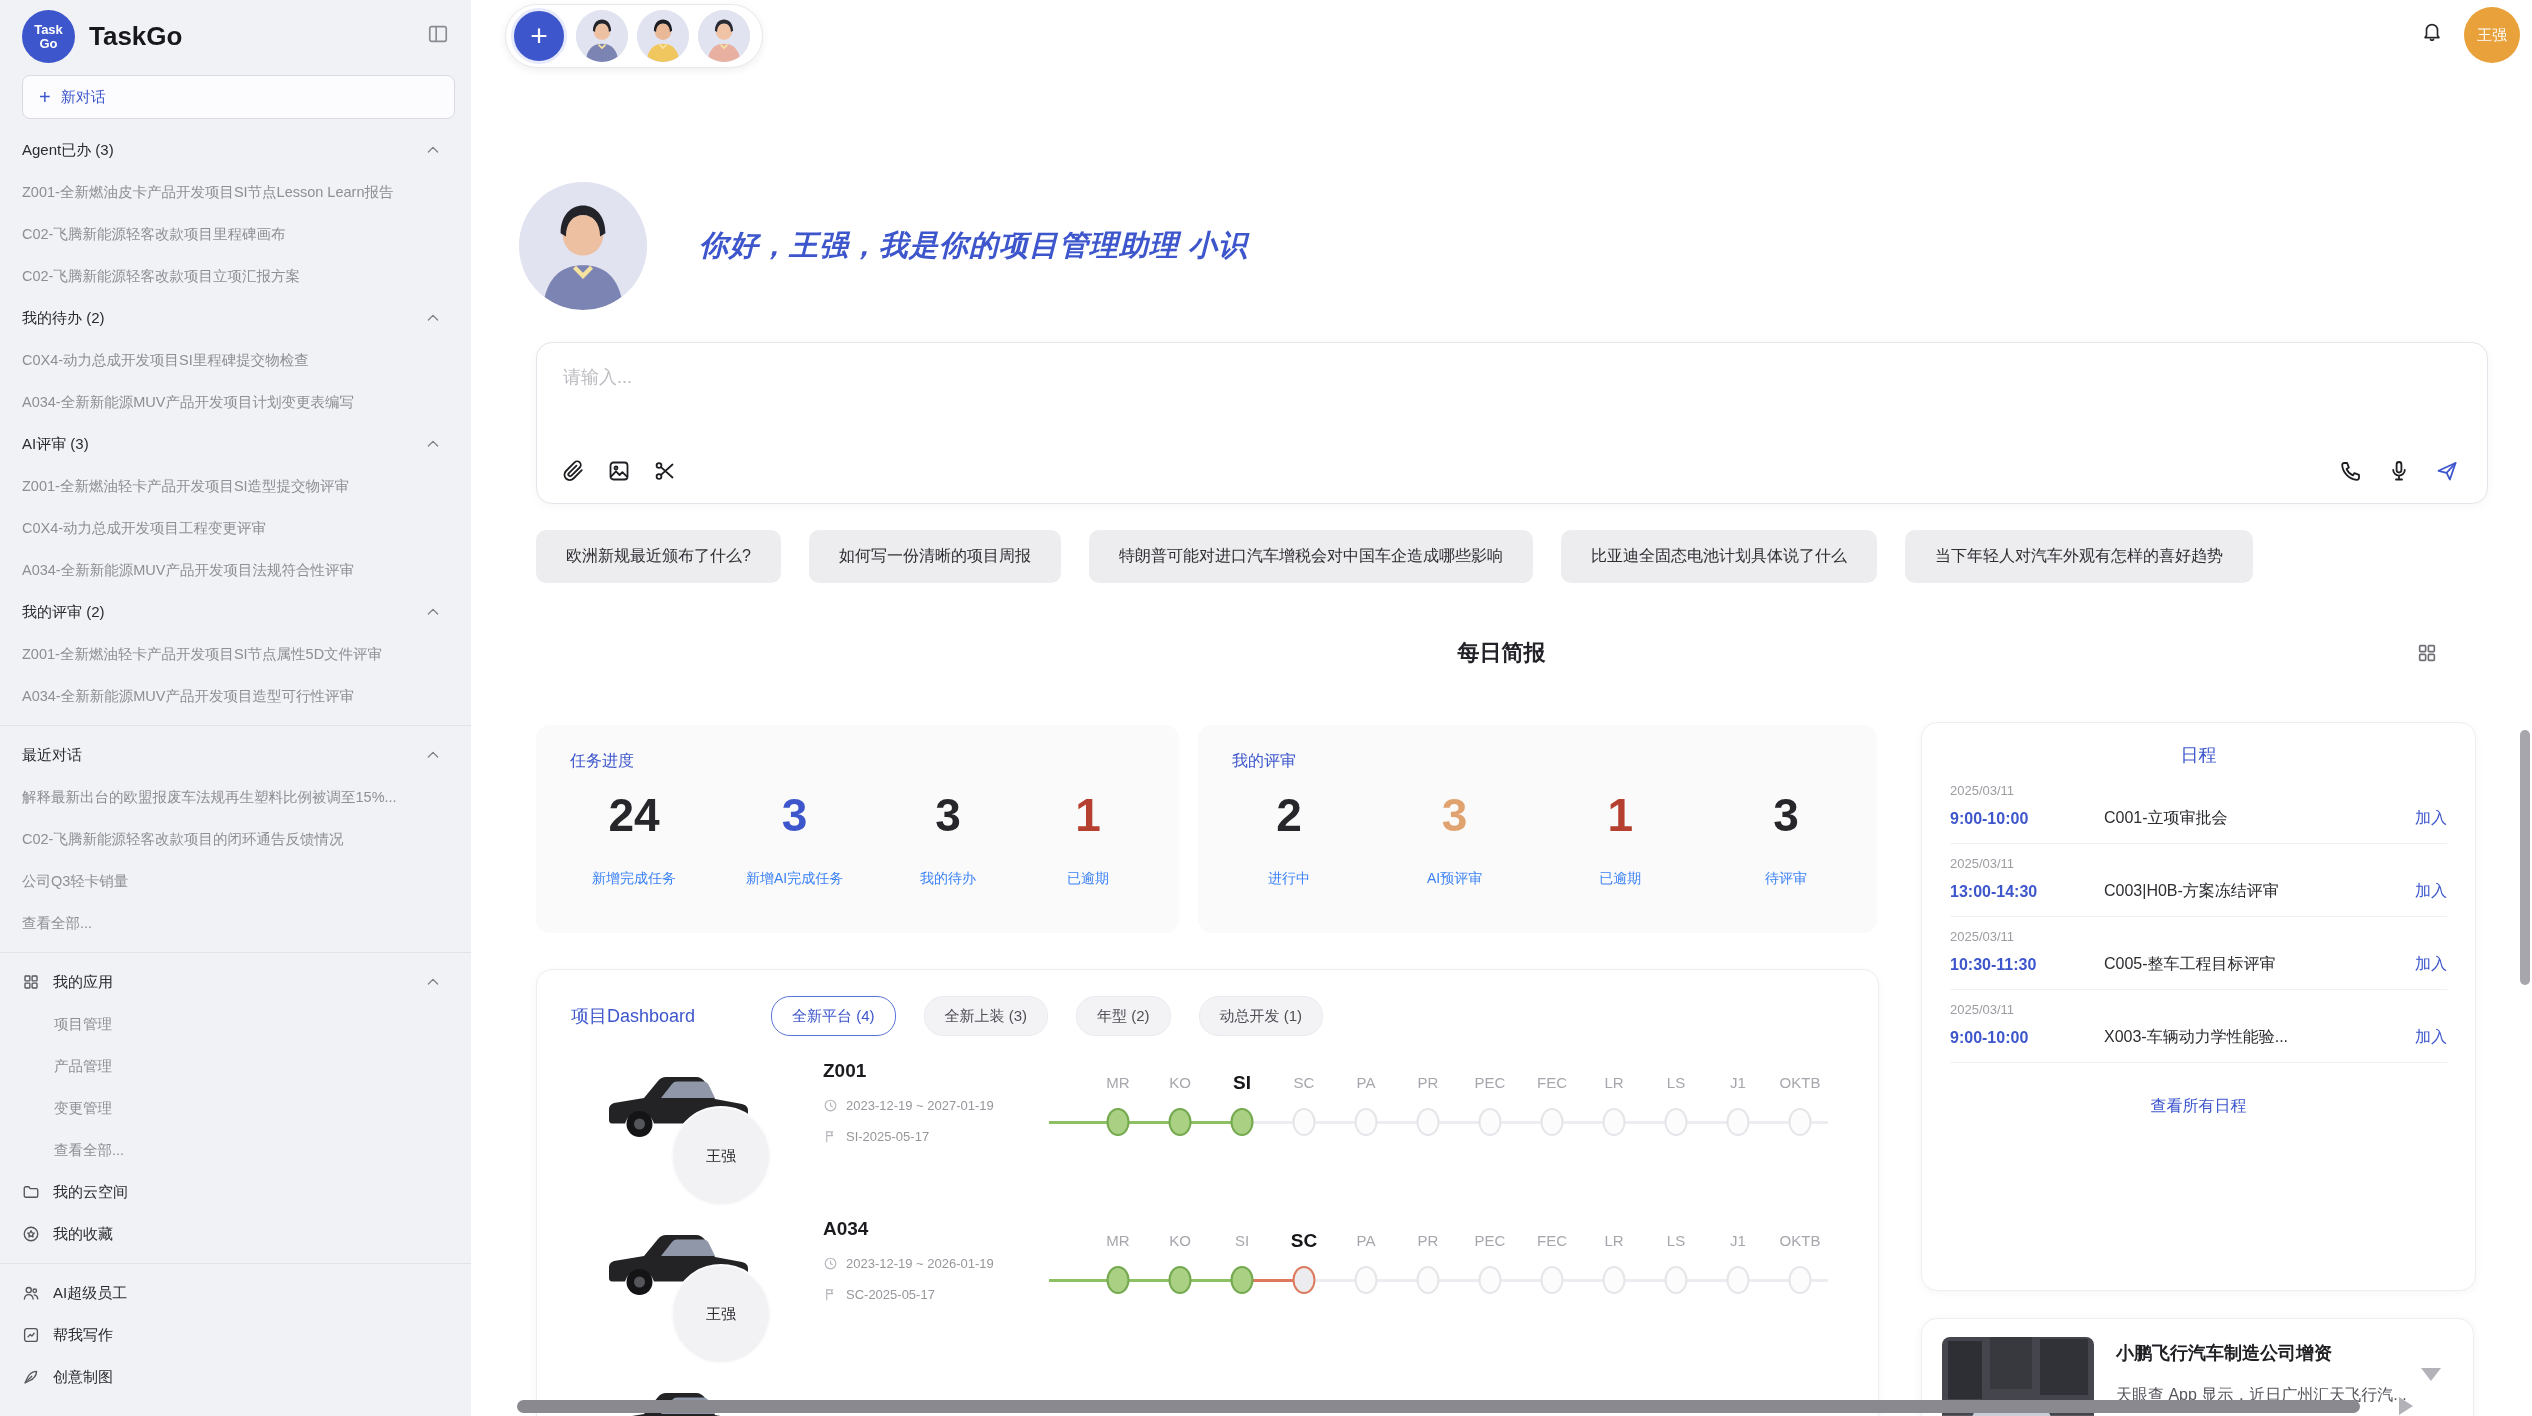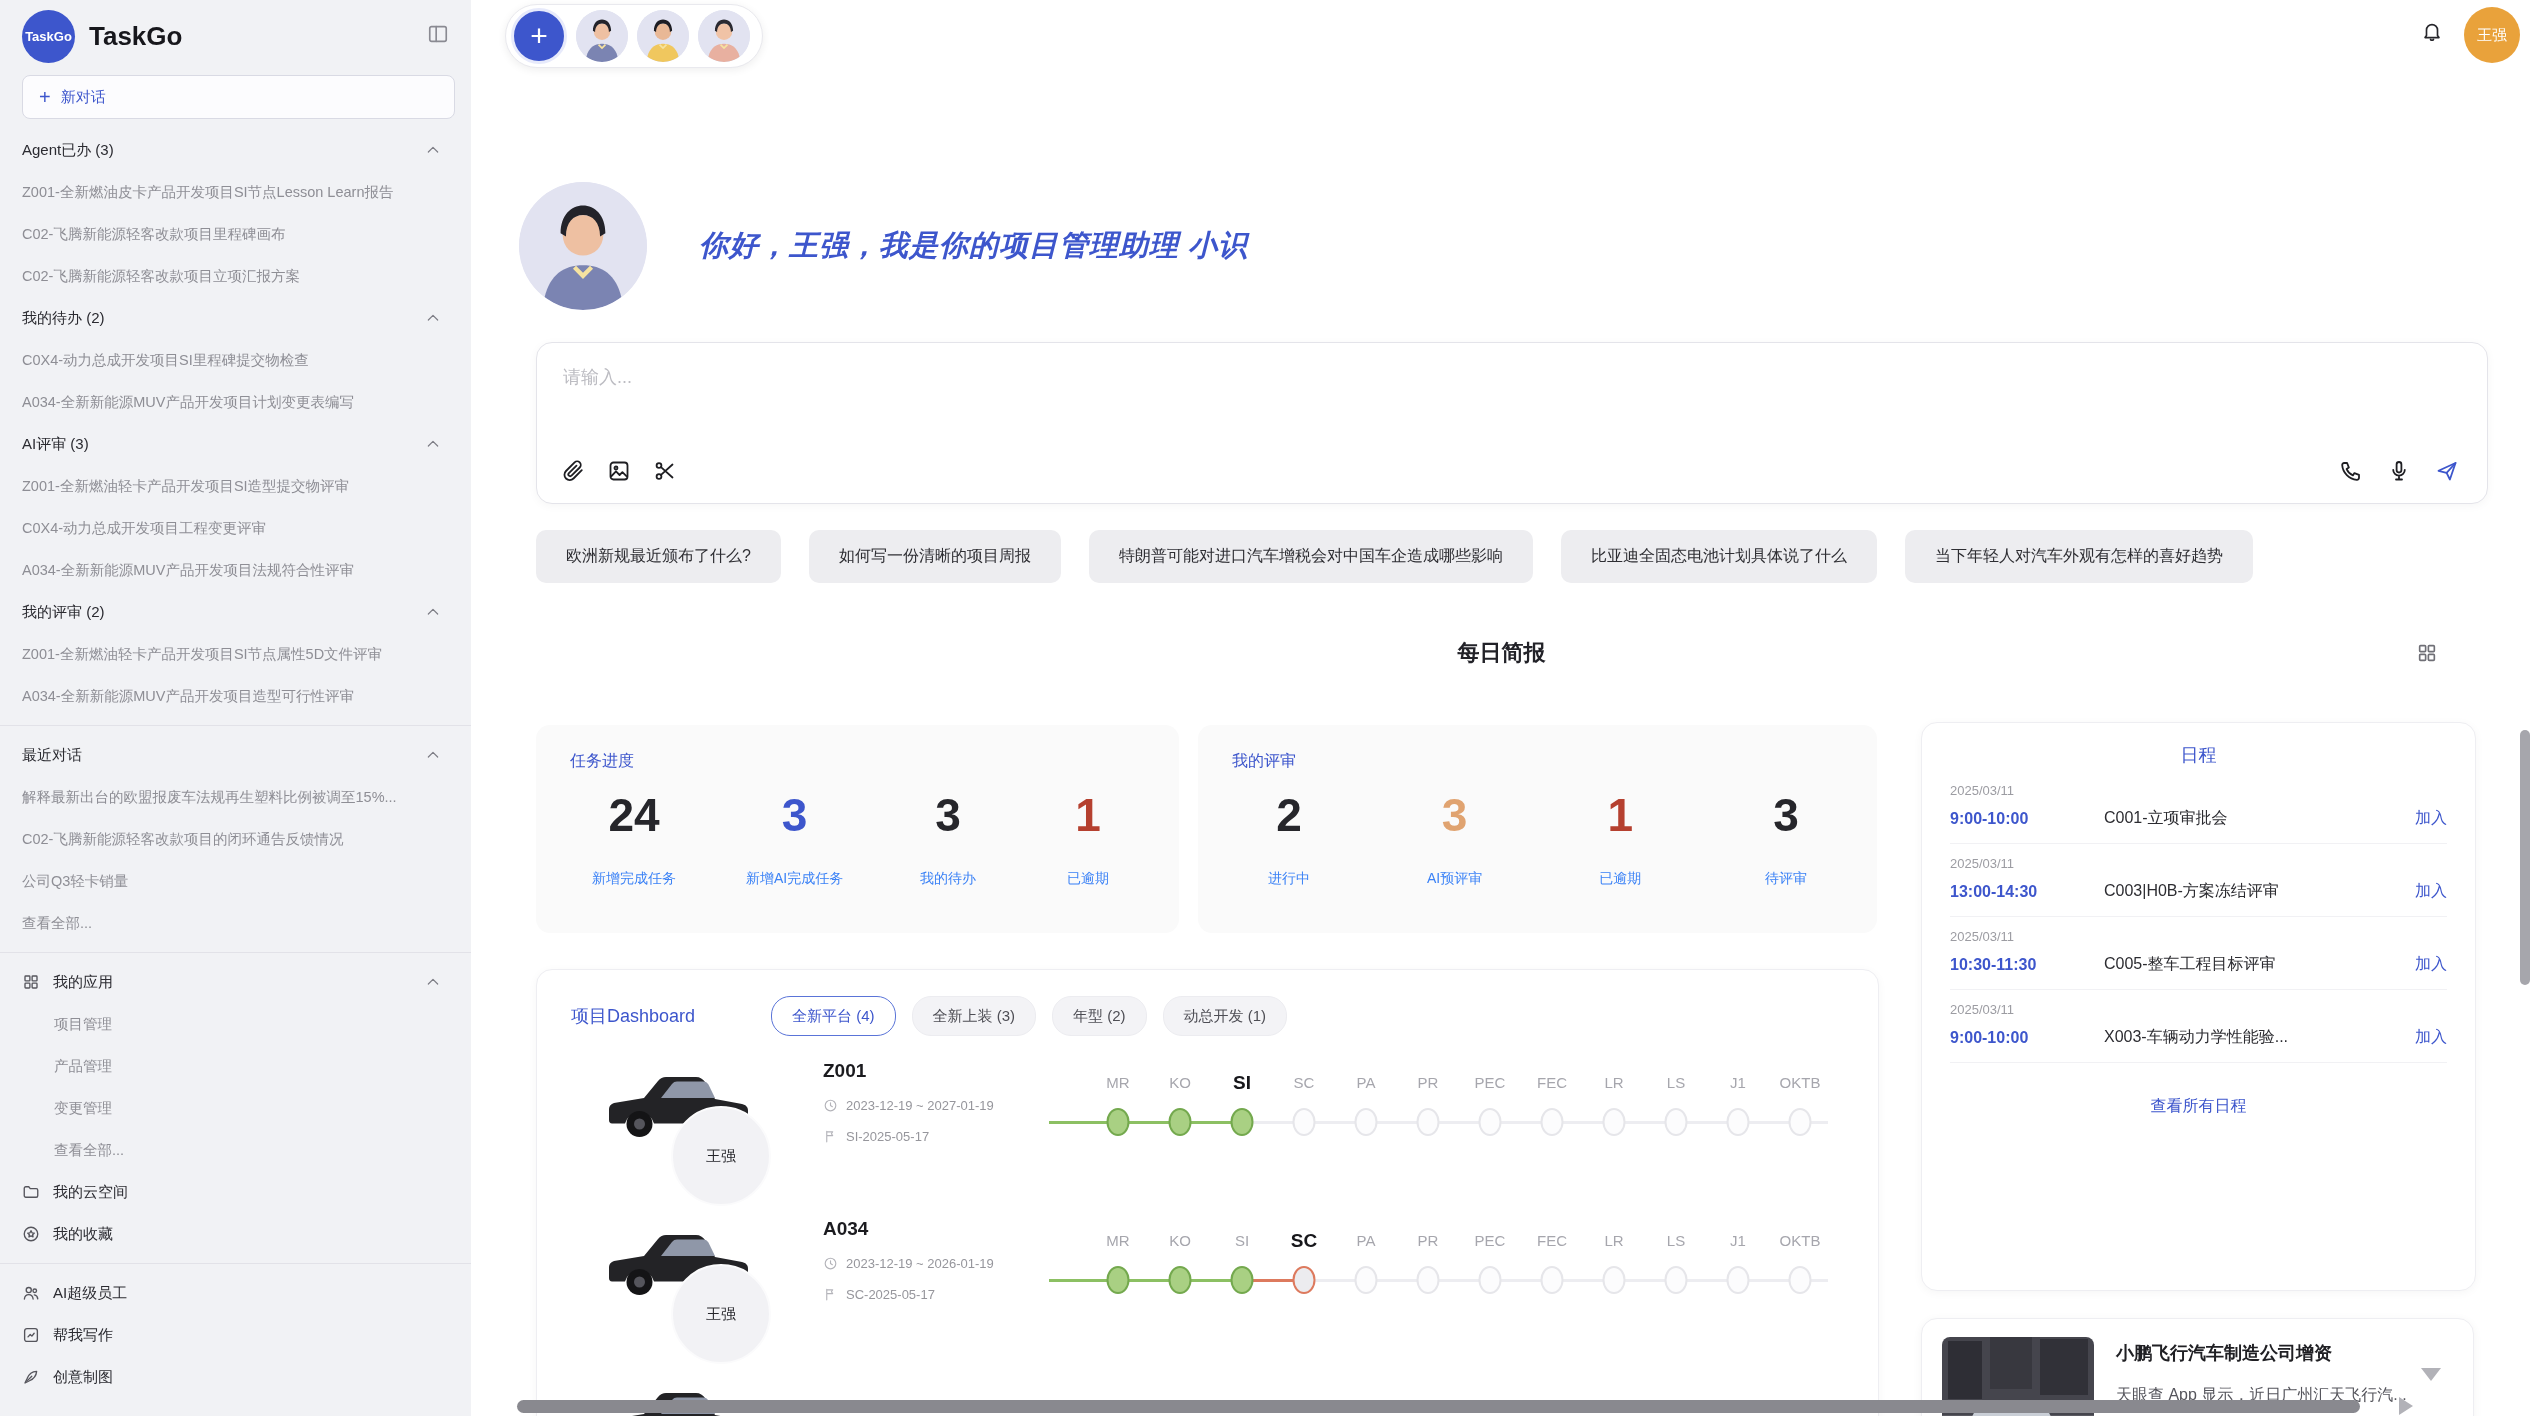--- a/index.html
+++ b/index.html
@@ -4,21 +4,21 @@
 <style>
   html,body{margin:0;padding:0;background:#fff;}
   .page{position:relative;width:2532px;height:1416px;overflow:hidden;
         font-family:"Liberation Sans","DejaVu Sans",sans-serif;background:#fff;color:#222;}
   .icn{width:22px;height:22px;flex:0 0 auto;}
 
   
   #sidebar{position:absolute;left:0;top:0;width:471px;height:1416px;background:#f1f2f5;overflow:hidden;}
   .sb-header{display:flex;align-items:center;padding:10px 16px 6px 22px;}
   .logo{width:53px;height:53px;border-radius:50%;background:#3d56cc;color:#fff;
-        display:flex;flex-direction:row;align-items:center;justify-content:center;
+        display:flex;flex-direction:column;align-items:center;justify-content:center;
         font-size:13px;font-weight:700;line-height:14px;}
   .app-title{font-size:26px;font-weight:700;color:#17171c;margin-left:14px;}
   .collapse{margin-left:auto;color:#8a8a92;width:28px;height:28px;}
   .new-chat{margin:6px 16px 10px 22px;height:42px;background:#fcfcfe;border:1px solid #d9dae4;border-radius:8px;
         display:flex;align-items:center;gap:10px;padding:0 16px;color:#3d56cc;font-size:15px;cursor:pointer;}
   .new-chat .plus{font-size:20px;line-height:1;}
   .sb-row{height:42px;display:flex;align-items:center;padding:0 30px 0 22px;font-size:15px;}
   .sb-head{color:#2b2b31;justify-content:space-between;font-size:15px;}
   .sb-head .chev{width:16px;height:16px;color:#7d7d85;}
   .sb-item{display:block;line-height:42px;color:#8e8e95;font-size:14.5px;padding-left:22px;
@@ -67,21 +67,21 @@
   .sc-title{padding:26px 0 0 34px;font-size:16px;color:#3d56cc;}
   .sc-stats{display:flex;justify-content:space-between;padding:16px 56px 0 56px;}
   .sc-col{text-align:center;min-width:70px;}
   .sc-num{font-size:46px;font-weight:600;}
   .sc-lbl{font-size:14px;color:#3b82f6;margin-top:28px;}
 
   .dash-card{position:absolute;left:65px;top:969px;width:1341px;height:520px;background:#fff;
         border:1px solid #eeeef2;border-radius:16px;box-shadow:0 2px 10px rgba(0,0,0,.04);overflow:hidden;}
   .dash-header{display:flex;align-items:center;padding:26px 28px 8px 34px;}
   .dash-title{font-size:18px;color:#3d56cc;margin-right:76px;}
-  .pills{display:flex;gap:16px;}
+  .pills{display:flex;gap:28px;}
   .pill{height:38px;padding:0 20px;border-radius:19px;font-size:15px;display:flex;align-items:center;
         background:#f3f3f6;color:#4e4e55;border:1px solid #ececf0;cursor:pointer;white-space:nowrap;}
   .pill.active{background:#fff;color:#3d56cc;border:1.5px solid #5a74d8;}
   .proj-row{position:relative;height:152px;margin-top:6px;}
   .truck{position:absolute;left:64px;top:6px;width:160px;height:100px;}
   .truck svg{width:100%;height:100%;}
   .owner{position:absolute;left:134px;top:56px;width:96px;height:96px;border-radius:50%;background:#f2f2f5;
         border:2px solid #fbfbfc;display:flex;align-items:center;justify-content:center;font-size:15px;color:#26262b;}
   .pinfo{position:absolute;left:286px;top:10px;width:250px;}
   .pcode{font-size:19px;font-weight:700;color:#1b1b1f;}

